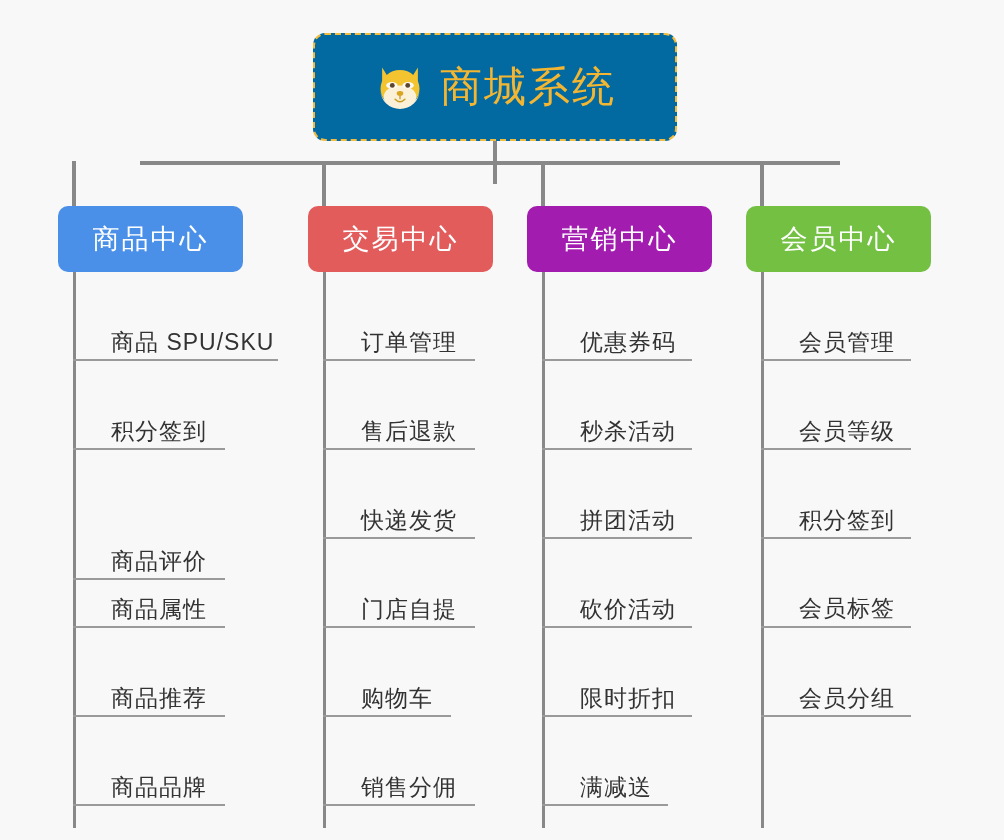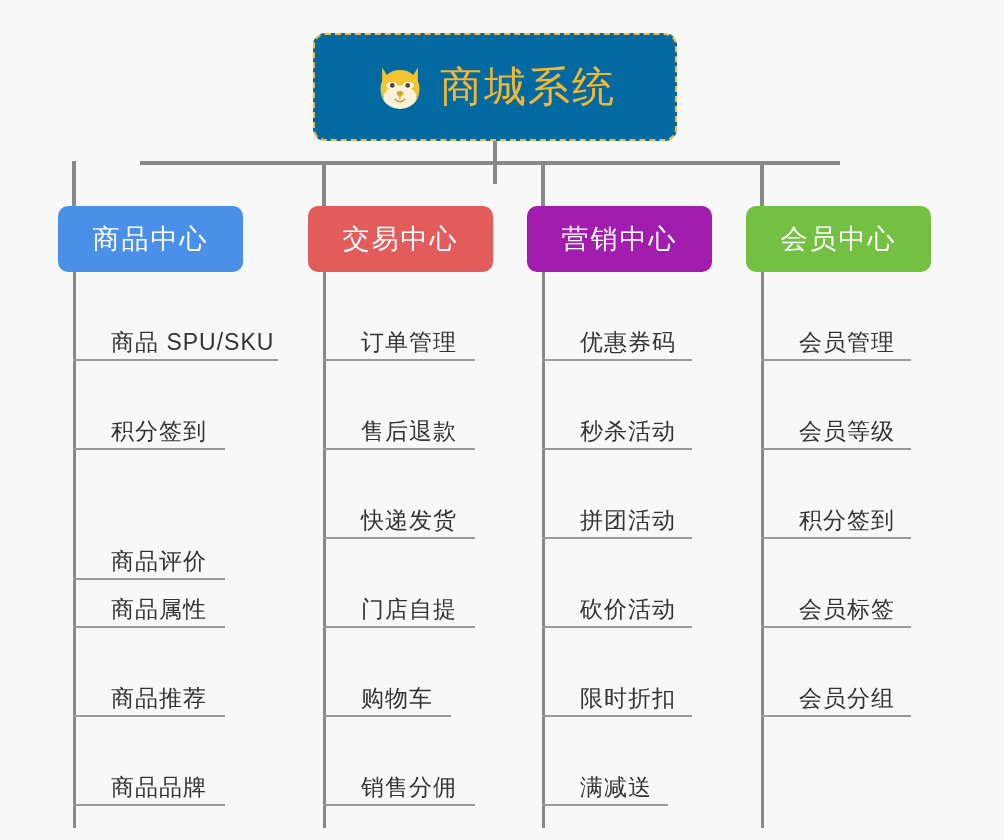--- a/index.html
+++ b/index.html
@@ -236,21 +236,21 @@
         <div class="leaf-trunk" style="height: 556px; background: rgb(136, 136, 136);"></div>
         <div class="leaf-item" style="top: 0px; width: 150px;">
           <span class="leaf-label">会员管理</span>
         </div>
         <div class="leaf-item" style="top: 89px; width: 150px;">
           <span class="leaf-label">会员等级</span>
         </div>
         <div class="leaf-item" style="top: 178px; width: 150px;">
           <span class="leaf-label">积分签到</span>
         </div>
-        <div class="leaf-item" style="top: 267px; width: 150px;">
+        <div class="leaf-item" style="top: 267px; width: 150px; font-family: Liberation Serif, serif;">
           <span class="leaf-label">会员标签</span>
         </div>
         <div class="leaf-item" style="top: 356px; width: 150px;">
           <span class="leaf-label">会员分组</span>
         </div>
       </div>
     </div>
 
 </div>
 

